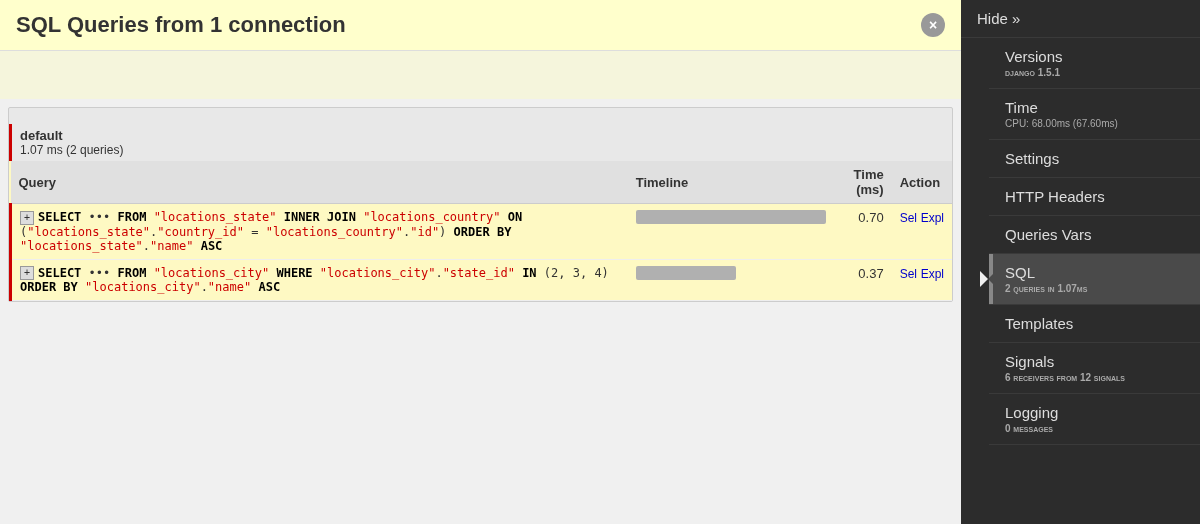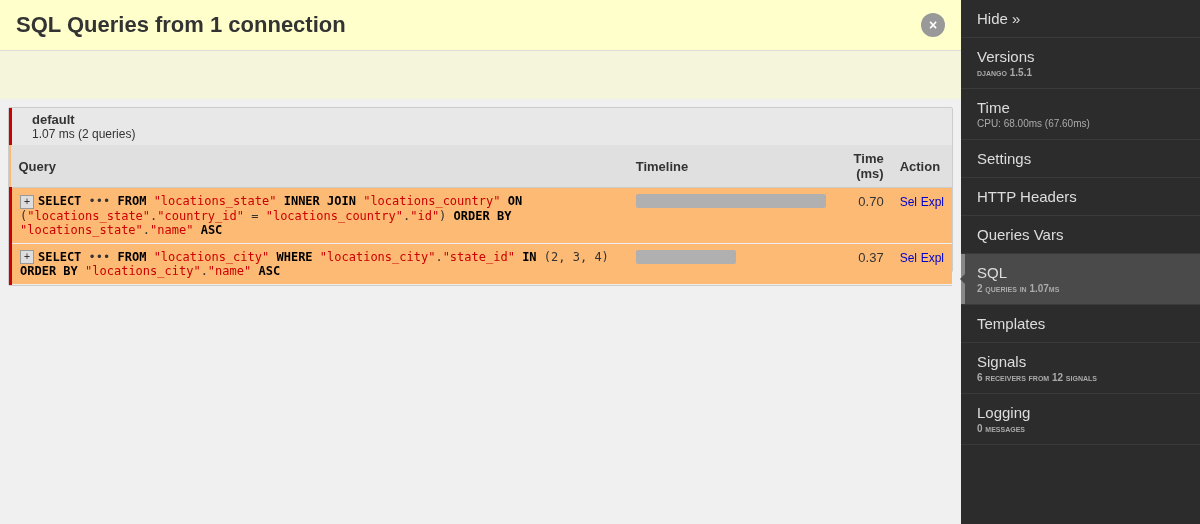--- a/index.html
+++ b/index.html
@@ -52,39 +52,40 @@
       padding: 8px;
     }
 
     .connection-section {
       background: #e8e8e8;
       border: 1px solid #ccc;
       border-radius: 2px;
     }
 
     .connection-label {
-      padding: 4px 20px;
+      padding: 4px 8px;
       border-left: 3px solid #cc0000;
+      margin-top: 16px;
     }
 
     .connection-name {
       font-weight: bold;
       color: #333;
       font-size: 13px;
     }
 
     .connection-meta {
       color: #333;
       font-size: 12px;
     }
 
     .queries-table {
       width: 100%;
       border-collapse: collapse;
-      background: #fdba74;
+      background: #fef9c3;
       padding-left: 15px;
     }
 
     .queries-table thead tr {
       background: #e0e0e0;
     }
 
     .queries-table th {
       padding: 6px 8px;
       text-align: left;
@@ -161,20 +162,21 @@
       display: flex;
       flex-direction: column;
       color: #ddd;
     }
 
     .sidebar-item {
       padding: 10px 16px;
       cursor: pointer;
       border-bottom: 1px solid #3a3a3a;
       position: relative;
+      margin-left: 28px;
     }
 
     .sidebar-item.active {
       background: #4a4a4a;
     }
 
     .sidebar-item.active::before {
       content: '';
       position: absolute;
       left: 0;

